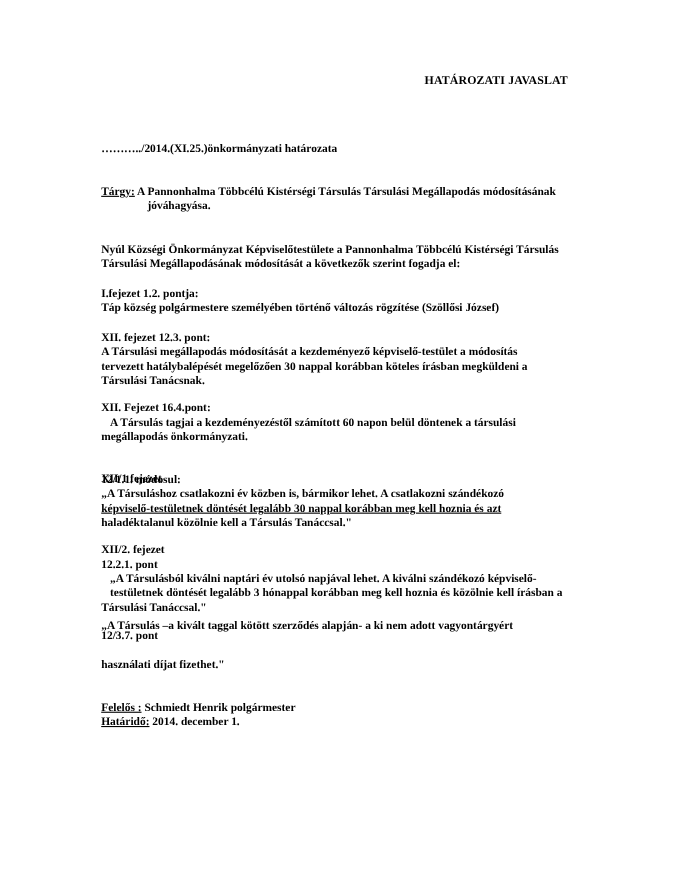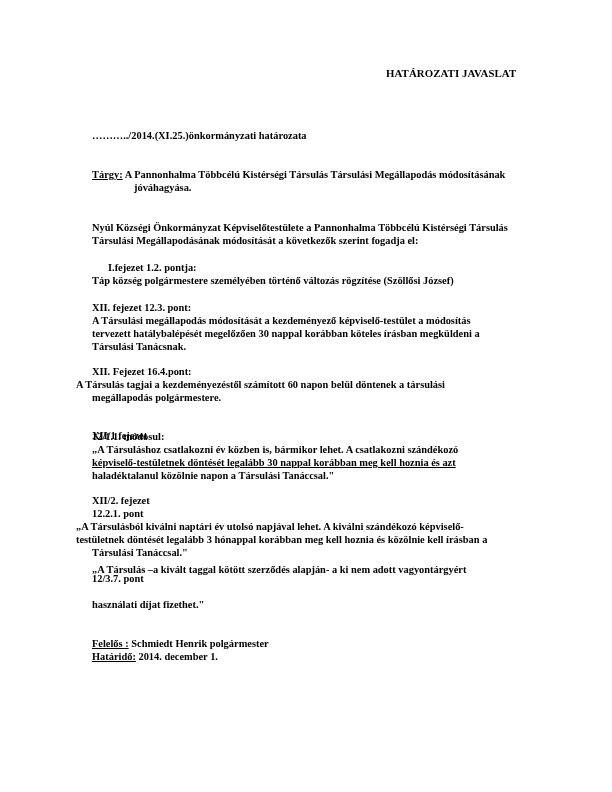--- a/index.html
+++ b/index.html
@@ -23,21 +23,21 @@
       width: 612px; height: 608px;
     }
     .abs { position: absolute; }
     .title {
       left: 386px; top: 67px;
       font-weight: bold;
       font-size: 10.8px;
       letter-spacing: 0.1px;
     }
     .line { left: 92px; white-space: nowrap; }
-    .para { left: 76px; width: 426px; }
+    .para { left: 100px; width: 426px; }
     .justify { text-align: justify; text-align-last: left; }
     .u { text-decoration: underline; }
     .b { font-weight: bold; }
     .subject-label { text-decoration: underline; font-weight: bold; }
     .indent-block { left: 134px; }
   </style>
 </head>
 <body>
 
 <div class="page">
@@ -49,39 +49,39 @@
 
   <div class="abs line b" style="top:169px;">
     <span class="subject-label">Tárgy:</span>
     <span>A Pannonhalma Többcélú Kistérségi Társulás Társulási Megállapodás módosításának</span>
   </div>
   <div class="abs line b indent-block" style="top:182px;">jóváhagyása.</div>
 
   <div class="abs line b" style="top:222px;">Nyúl Községi Önkormányzat Képviselőtestülete a Pannonhalma Többcélú Kistérségi Társulás</div>
   <div class="abs line b" style="top:235px;">Társulási Megállapodásának módosítását a következők szerint fogadja el:</div>
 
-  <div class="abs line b" style="top:262px;margin-left:16px;">I.fejezet 1.2. pontja:</div>
+  <div class="abs line b" style="top:262px;">I.fejezet 1.2. pontja:</div>
   <div class="abs line b" style="top:275px;">Táp község polgármestere személyében történő változás rögzítése (Szöllősi József)</div>
 
   <div class="abs line b" style="top:302px;">XII. fejezet 12.3. pont:</div>
   <div class="abs line b" style="top:315px;">A Társulási megállapodás módosítását a kezdeményező képviselő-testület a módosítás</div>
   <div class="abs line b" style="top:328px;">tervezett hatálybalépését megelőzően 30 nappal korábban köteles írásban megküldeni a</div>
   <div class="abs line b" style="top:341px;">Társulási Tanácsnak.</div>
 
   <div class="abs line b" style="top:366px;">XII. Fejezet 16.4.pont:</div>
   <div class="abs para b justify" style="top:379px;">
     <span>A Társulás tagjai a kezdeményezéstől számított 60 napon belül döntenek a társulási</span>
   </div>
-  <div class="abs line b" style="top:392px;">megállapodás polgármestere.</div>
+  <div class="abs line b" style="top:392px;">megállapodás önkormányzati.</div>
 
   <div class="abs line b" style="top:430px;">XII/1 fejezet</div>
   <div class="abs line b" style="top:431px;">12/1.1. módosul:</div>
   <div class="abs line b" style="top:444px;text-align:right;">„A Társuláshoz csatlakozni év közben is, bármikor lehet. A csatlakozni szándékozó</div>
   <div class="abs line b" style="top:457px;text-decoration:underline;">képviselő-testületnek döntését legalább 30 nappal korábban meg kell hoznia és azt</div>
-  <div class="abs line b" style="top:470px;">haladéktalanul közölnie napon a Társulási Tanáccsal."</div>
+  <div class="abs line b" style="top:470px;">haladéktalanul közölnie kell a Társulás Tanáccsal."</div>
 
   <div class="abs line b" style="top:495px;">XII/2. fejezet</div>
   <div class="abs line b" style="top:508px;">12.2.1. pont</div>
   <div class="abs para b justify" style="top:521px;">
     <span>„A Társulásból kiválni naptári év utolsó napjával lehet. A kiválni szándékozó képviselő-</span>
   </div>
   <div class="abs para b justify" style="top:534px;">
     <span>testületnek döntését legalább 3 hónappal korábban meg kell hoznia és közölnie kell írásban a</span>
   </div>
   <div class="abs line b" style="top:547px;">Társulási Tanáccsal."</div>

